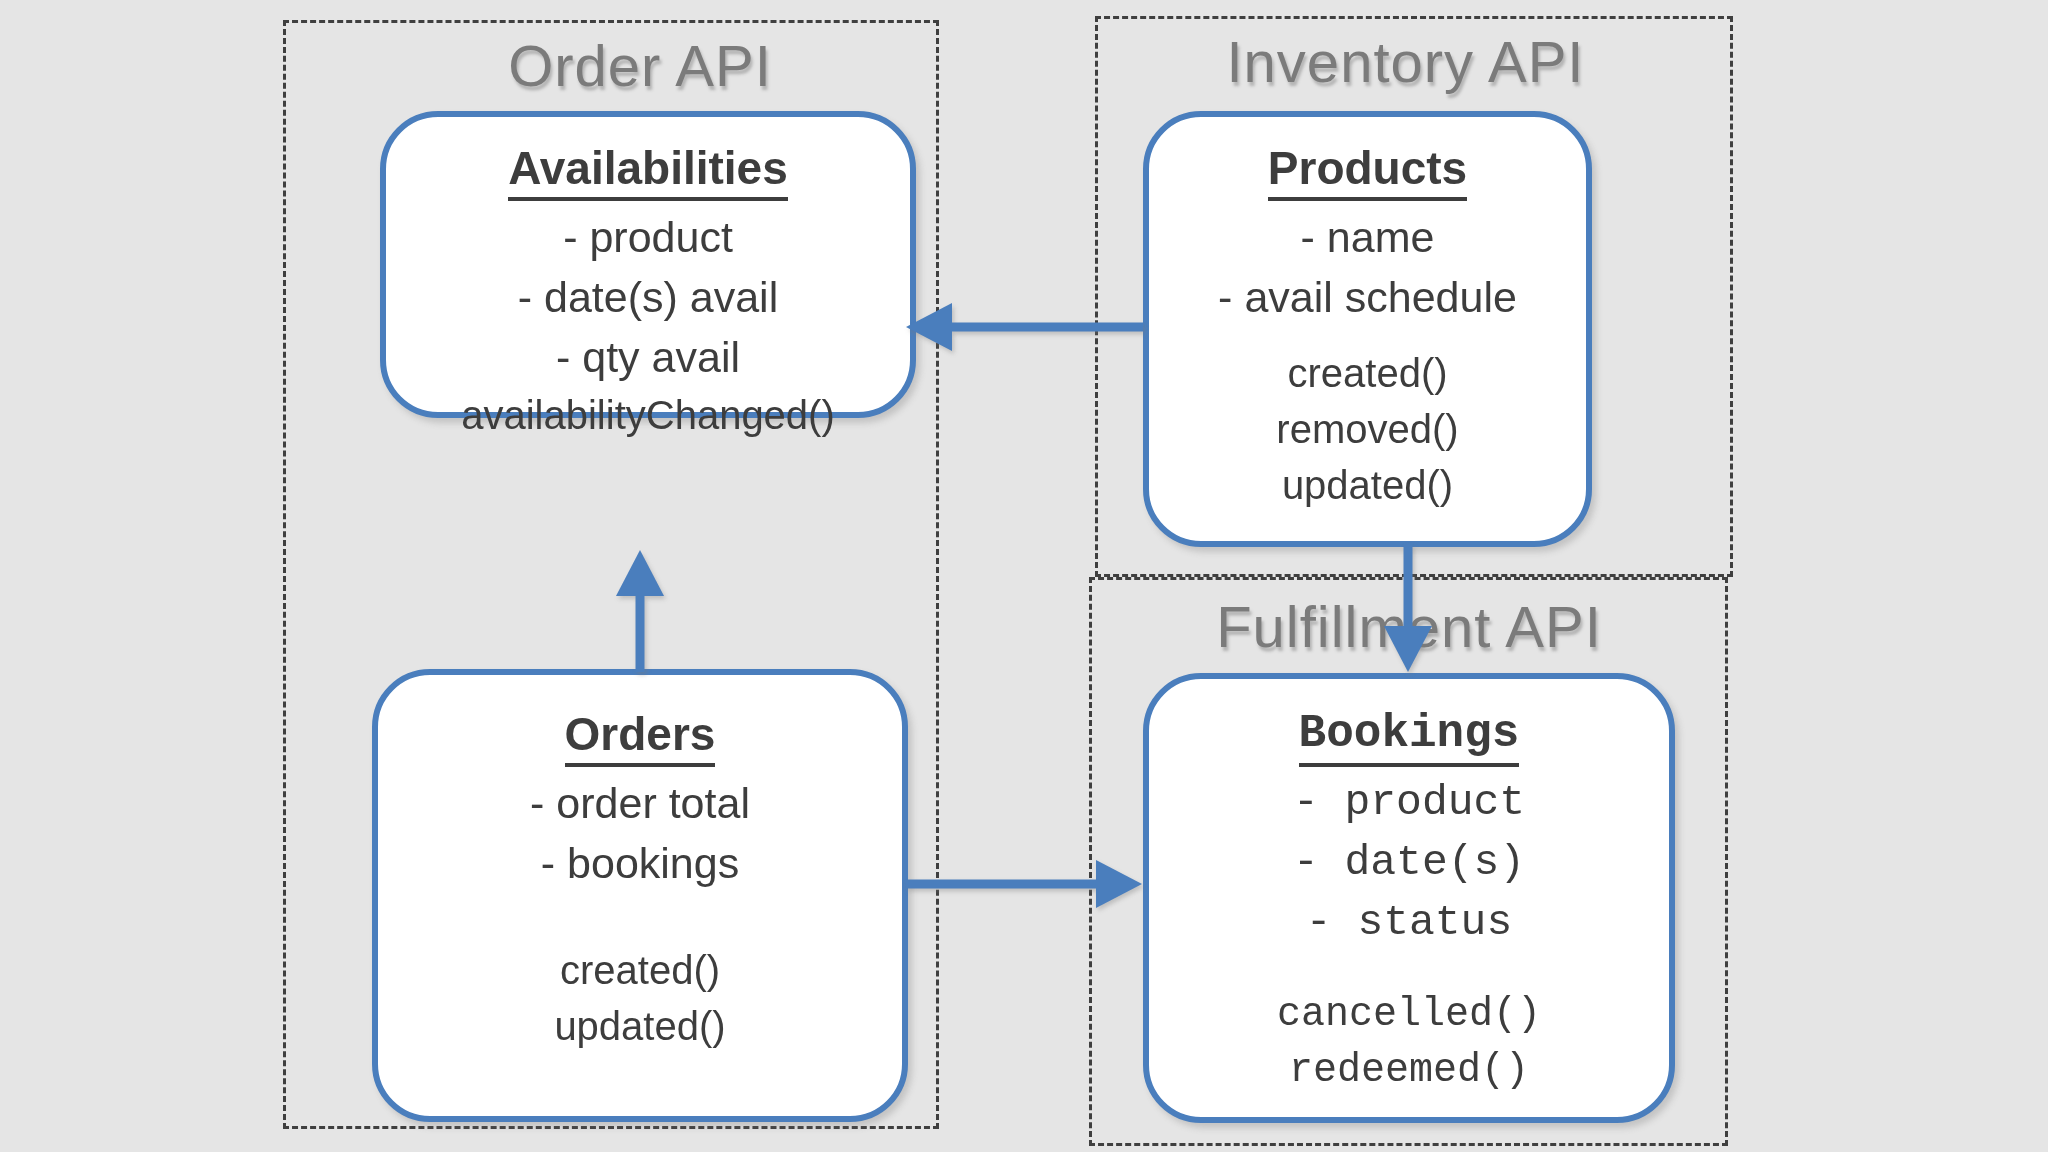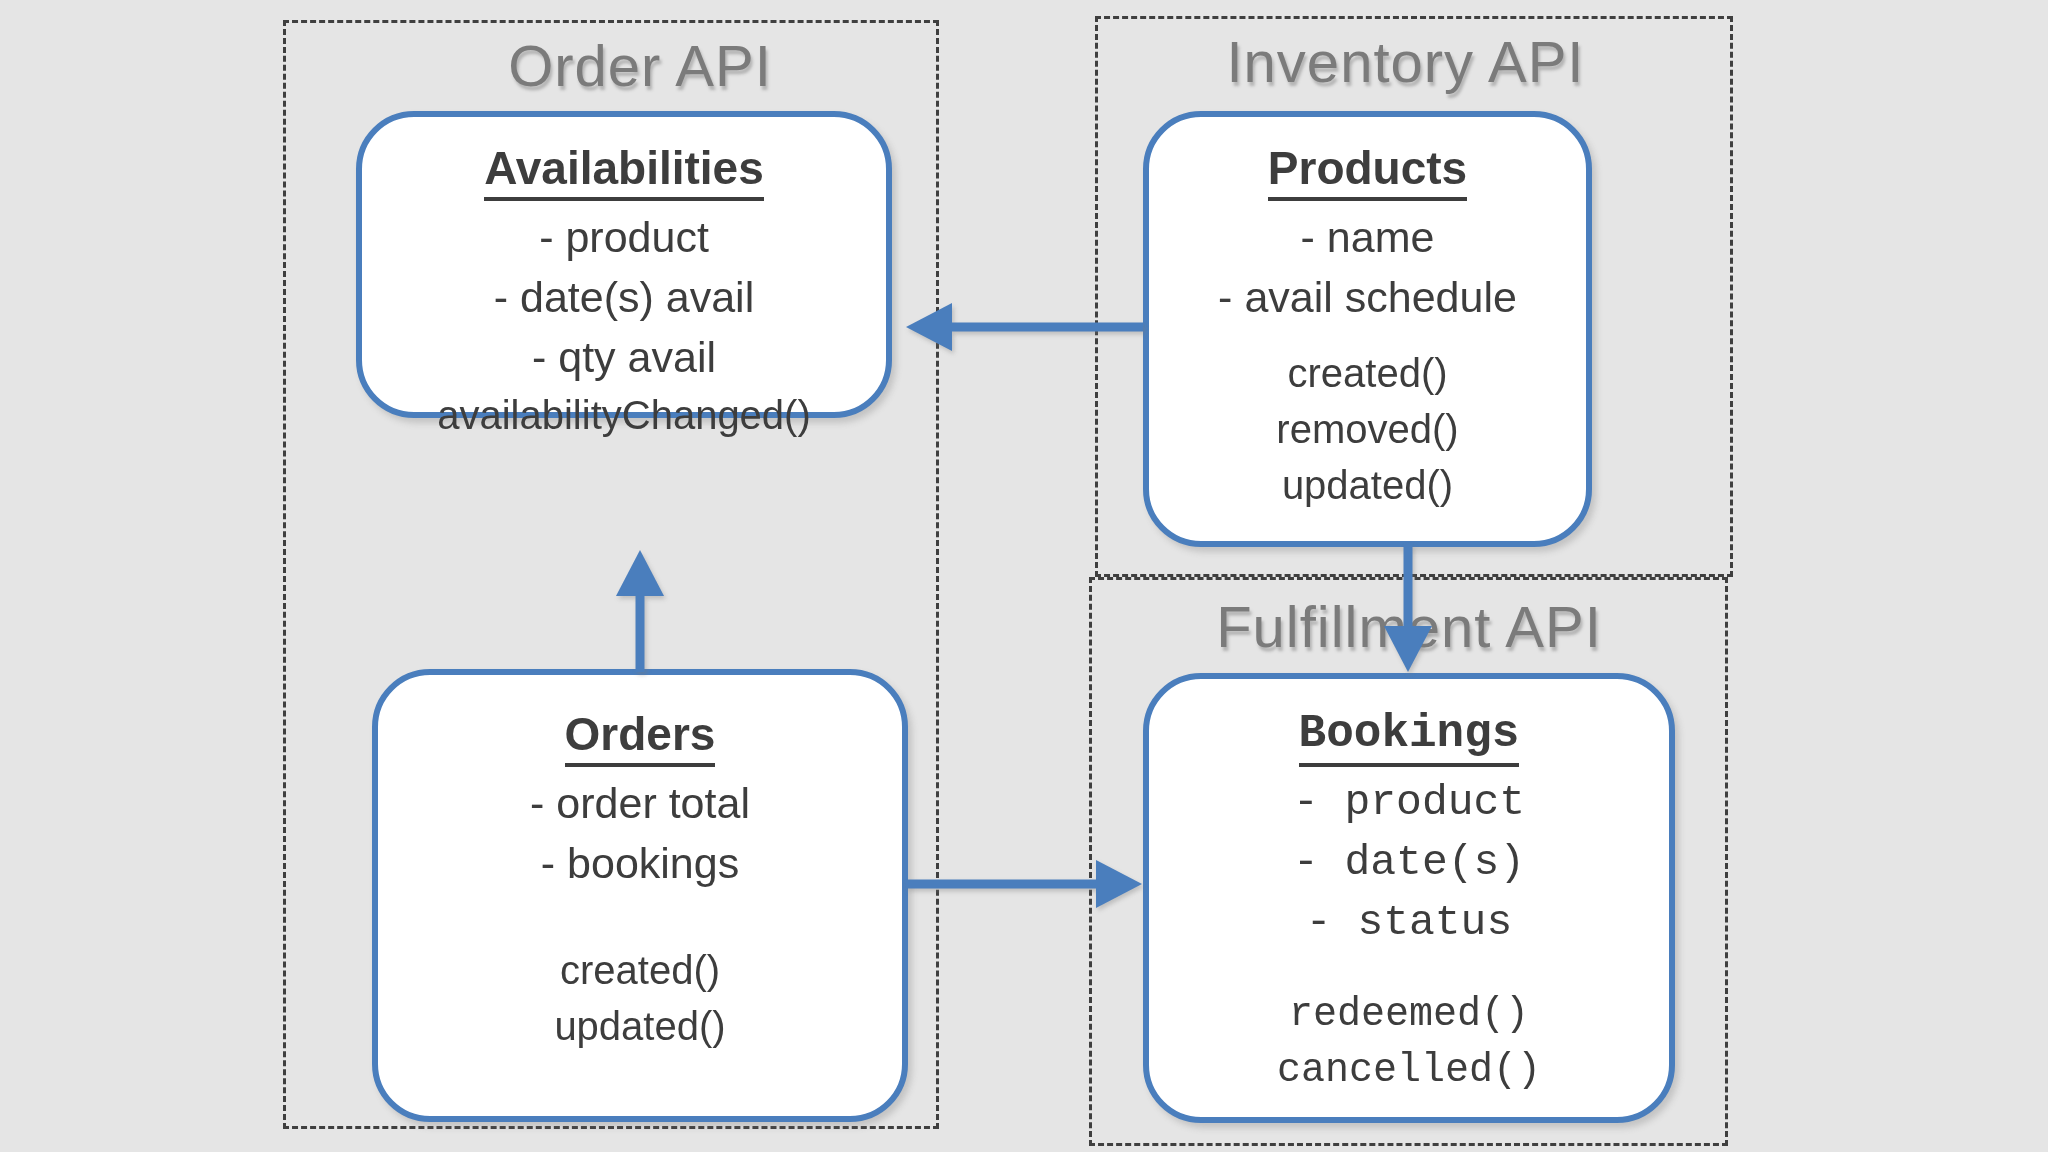--- a/index.html
+++ b/index.html
@@ -47,21 +47,21 @@
     box-sizing: border-box;
     background: #ffffff;
     border: 6px solid #4a7ebd;
     border-radius: 58px;
     box-shadow: 4px 5px 6px rgba(120,120,120,0.30);
     display: flex;
     flex-direction: column;
     align-items: center;
     color: #3d3d3d;
   }
-  #box-availabilities { left: 356px;  top: 111px; width: 536px; height: 307px; padding: 22px 28px 40px; }
+  #box-availabilities { left: 380px;  top: 111px; width: 536px; height: 307px; padding: 22px 28px 40px; }
   #box-products       { left: 1143px; top: 111px; width: 449px; height: 436px; padding: 22px 10px 28px; }
   #box-orders         { left: 372px;  top: 669px; width: 536px; height: 453px; padding: 30px 4px 62px; }
   #box-bookings       { left: 1143px; top: 673px; width: 532px; height: 450px; padding: 26px 10px 18px; font-family: Liberation Mono, monospace; }
 
   .entity .heading {
     margin: 0 0 10px 0;
     font-size: 46px;
     font-weight: 700;
     line-height: 58px;
   }
@@ -133,22 +133,22 @@
     <div class="method">created()</div>
     <div class="method">updated()</div>
   </section>
 
   <section class="entity" id="box-bookings">
     <h2 class="heading"><span class="u">Bookings</span></h2>
     <div class="attr">- product</div>
     <div class="attr">- date(s)</div>
     <div class="attr">- status</div>
     <div class="spacer"></div>
+    <div class="method">cancelled()</div>
     <div class="method">redeemed()</div>
-    <div class="method">cancelled()</div>
   </section>
 
   <svg id="arrows" viewBox="0 0 2048 1152" xmlns="http://www.w3.org/2000/svg">
     <g stroke="#4a7ebd" stroke-width="9" fill="#4a7ebd">
 
       <g>
         <line x1="1143" y1="327" x2="948" y2="327"></line>
         <polygon stroke="none" points="906,327 952,303 952,351"></polygon>
       </g>
 

